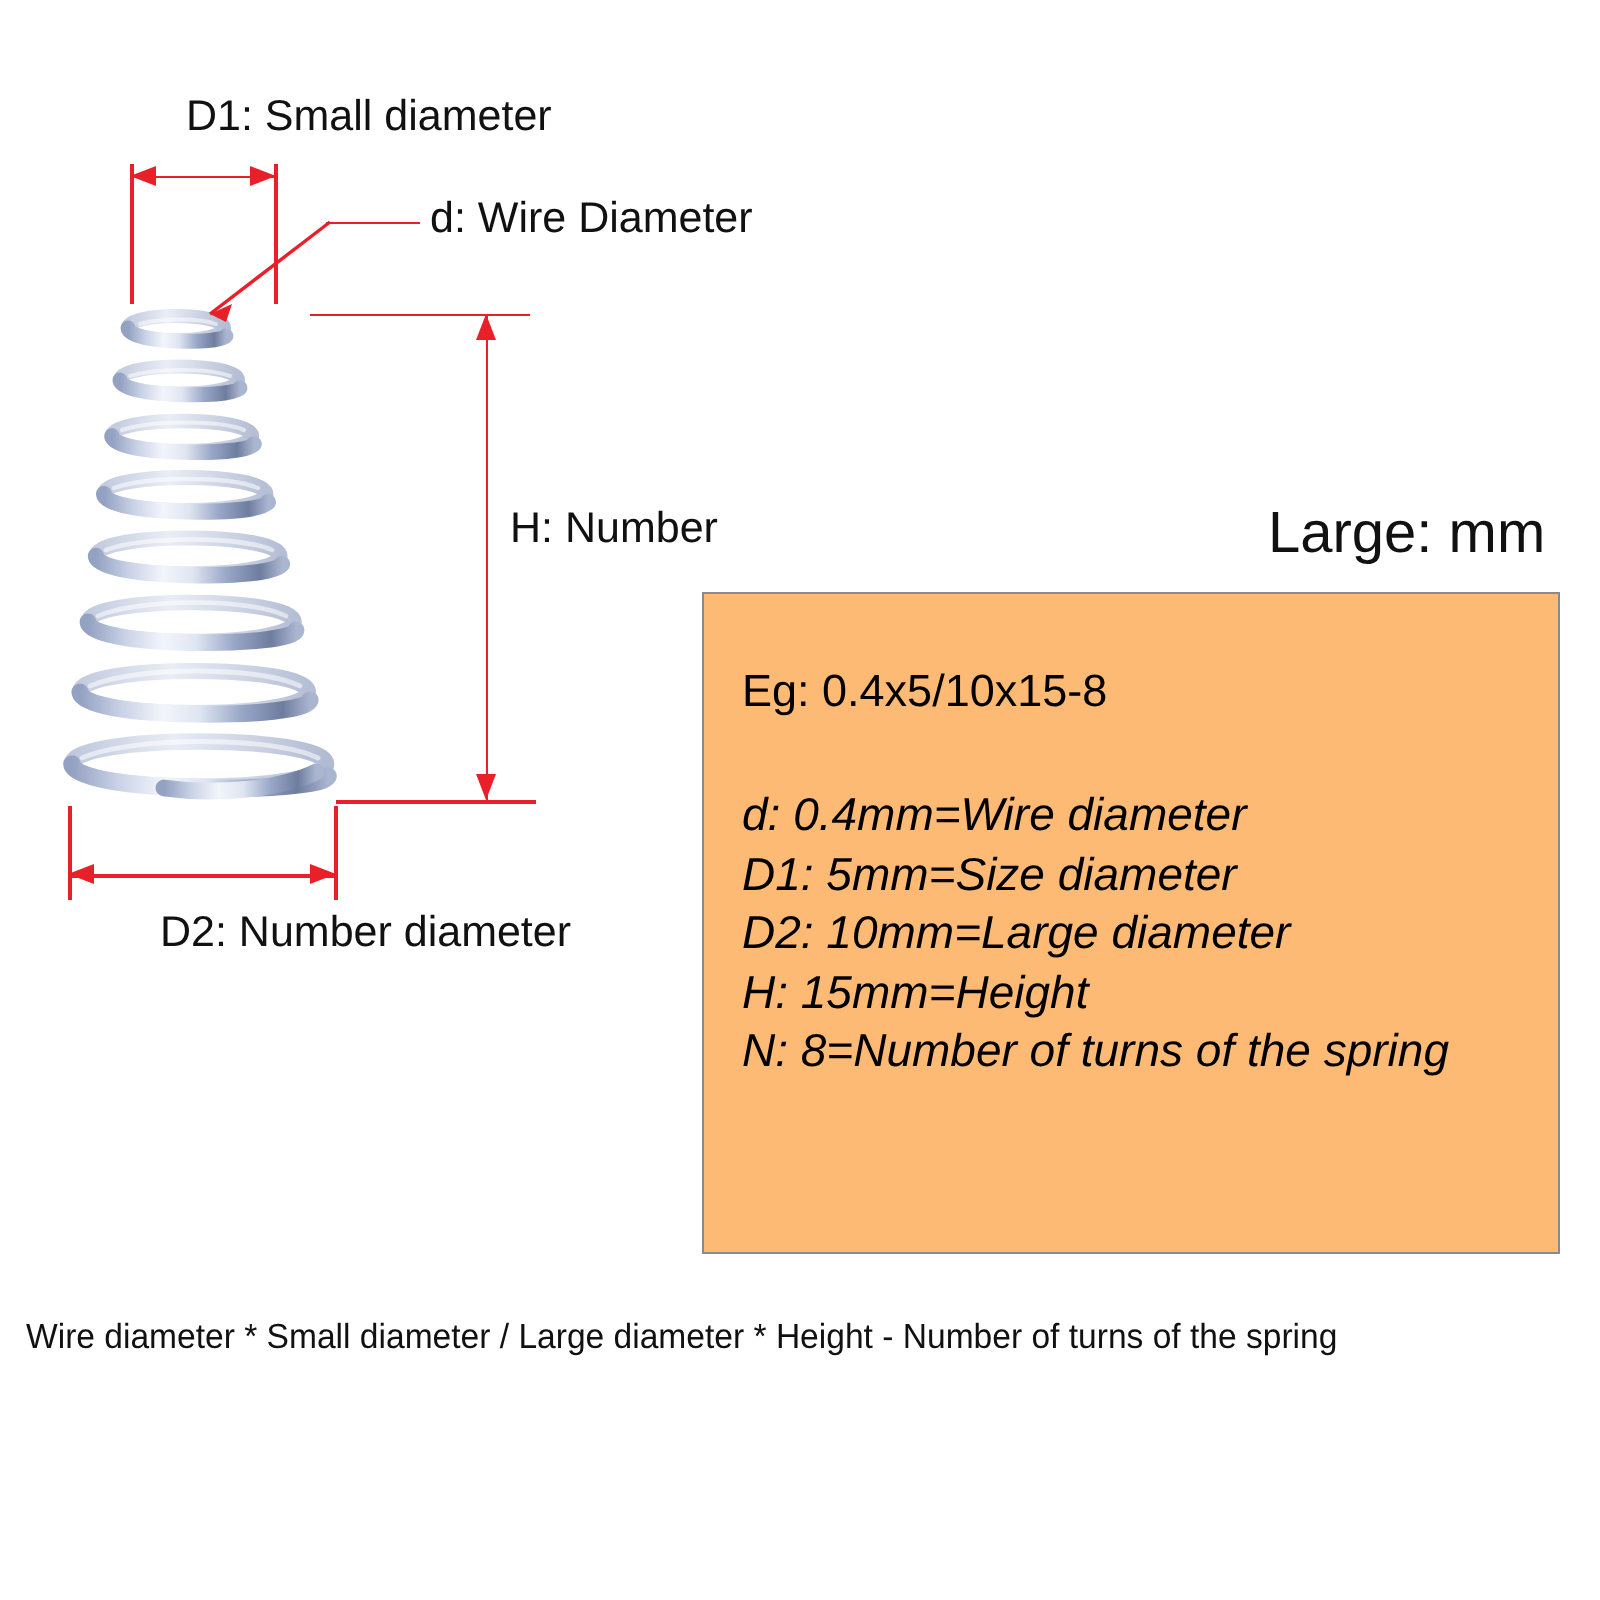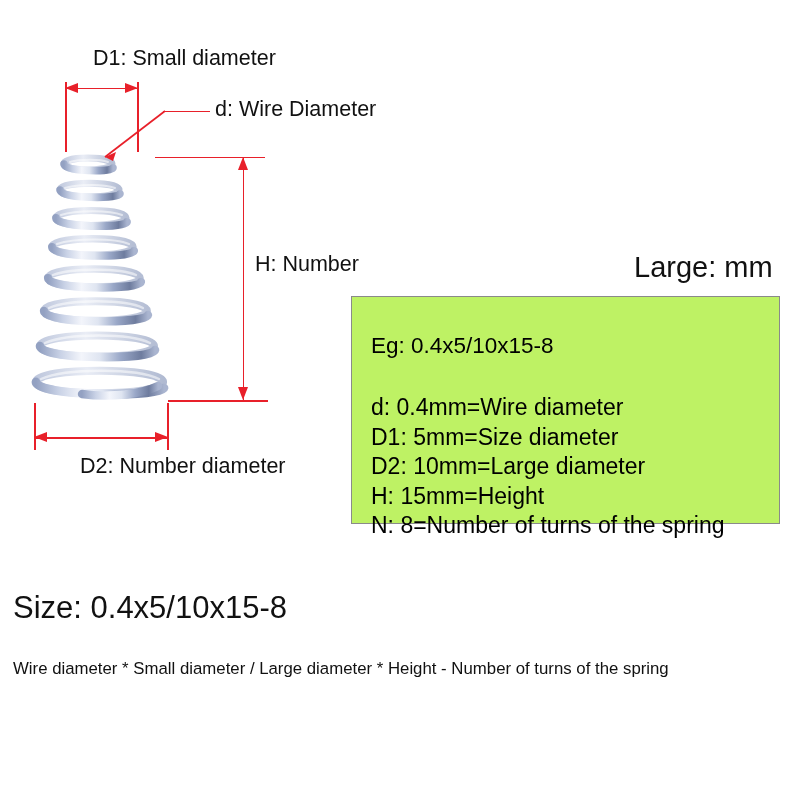--- a/index.html
+++ b/index.html
@@ -47,39 +47,39 @@
     left: 634px; top: 253px;
     font-size: 29px;
   }
 
   
   #legend-box {
     position: absolute;
     left: 351px;
     top: 296px;
     width: 429px;
-    height: 228px;
+    height: 331px;
     border: 1.3px solid #8a8a8a;
     box-sizing: border-box;
-    background: #bef264;
+    background: #fdba74;
   }
   #legend-eg {
     position: absolute;
     left: 19px; top: 38px;
     font-size: 22.5px;
     white-space: nowrap;
     line-height: 1;
   }
   #legend-list {
     position: absolute;
     left: 19px; top: 96px;
     font-size: 23px;
     line-height: 29.5px;
   }
-  #legend-list .lrow { white-space: nowrap; }
+  #legend-list .lrow { white-space: nowrap; font-style: italic; }
 
   
   #size-line {
     left: 13px; top: 592px;
     font-size: 31px;
   }
   #formula-line {
     left: 13px; top: 660px;
     font-size: 17.4px;
     transform: scaleX(0.965);
@@ -236,16 +236,15 @@
     <div id="legend-eg">Eg: 0.4x5/10x15-8</div>
     <div id="legend-list">
       <div class="lrow">d: 0.4mm=Wire diameter</div>
       <div class="lrow">D1: 5mm=Size diameter</div>
       <div class="lrow">D2: 10mm=Large diameter</div>
       <div class="lrow">H: 15mm=Height</div>
       <div class="lrow">N: 8=Number of turns of the spring</div>
     </div>
   </div>
 
-  <div class="txt" id="size-line">Size: 0.4x5/10x15-8</div>
   <div class="txt" id="formula-line">Wire diameter * Small diameter / Large diameter * Height - Number of turns of the spring</div>
 
 </div>
 
 </body></html>

